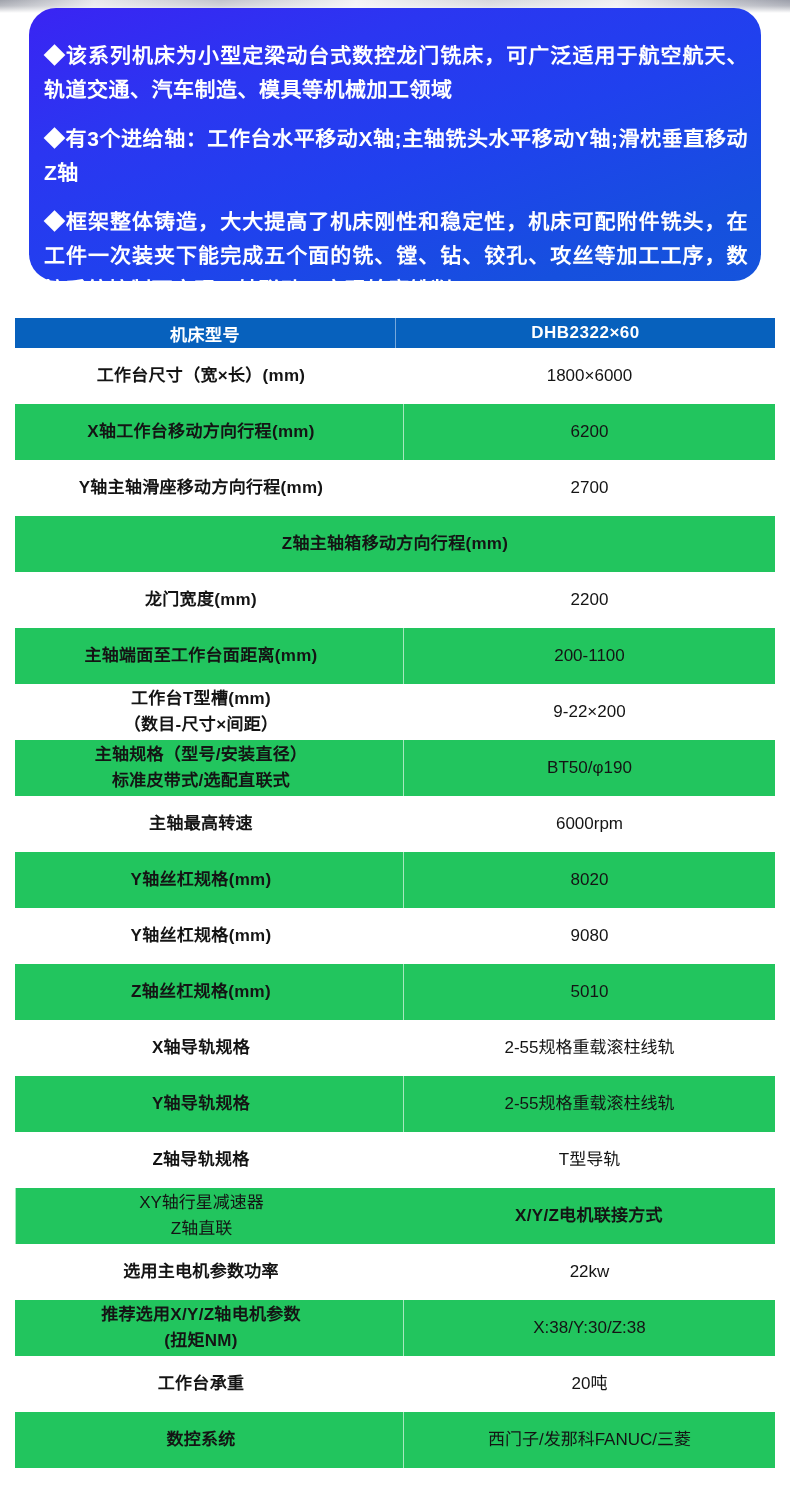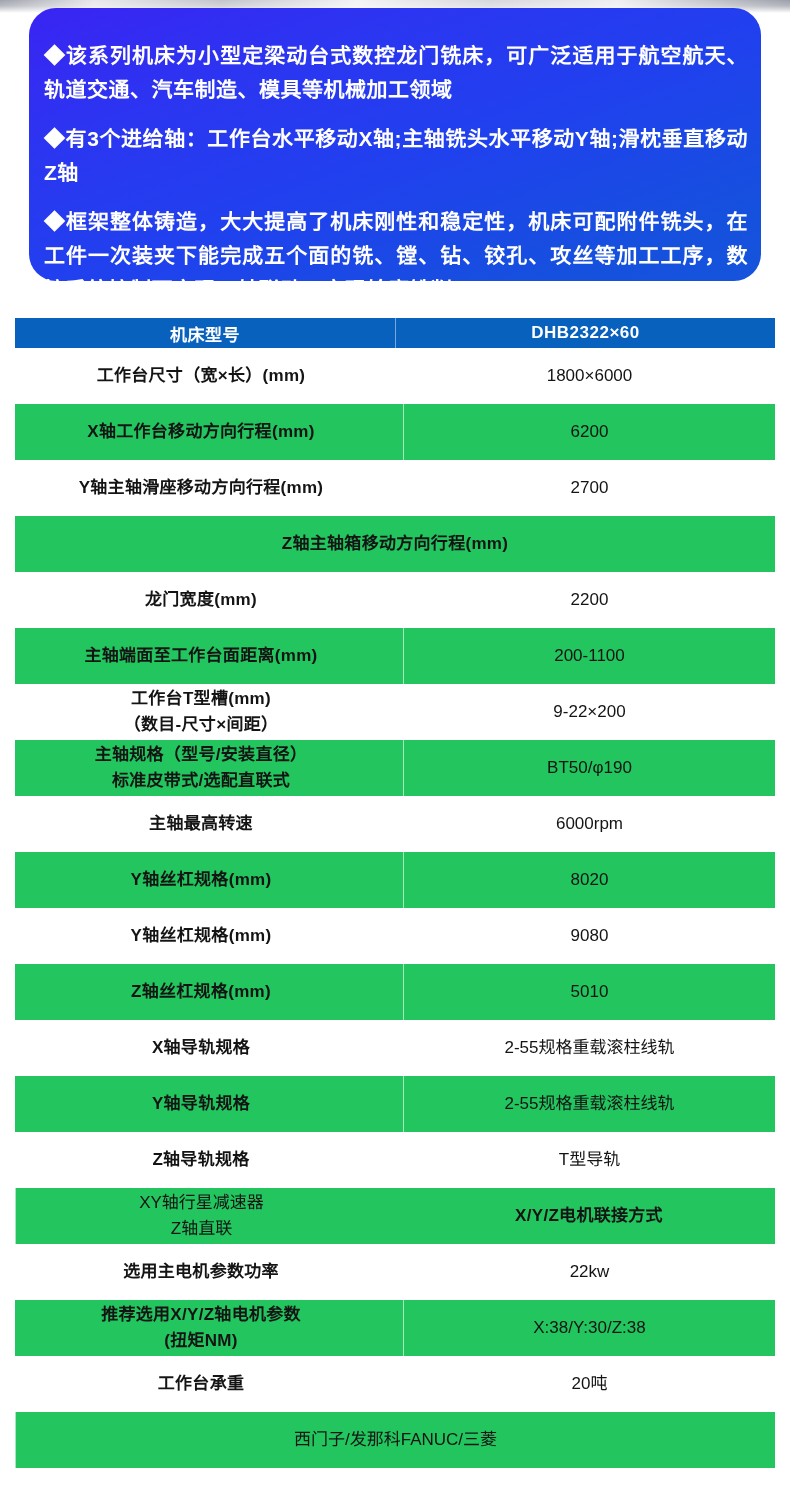--- a/index.html
+++ b/index.html
@@ -266,20 +266,23 @@
   <div class="row">
     <div class="cell label">
             <div>工作台承重</div>
           </div>
     <div class="cell value">
             <div>20吨</div>
           </div>
   </div>
 
   <div class="row shaded">
+    <div class="cell label">
+            <div>数控系统</div>
+          </div>
     <div class="cell value">
             <div>西门子/发那科FANUC/三菱</div>
           </div>
   </div>
 </div>
   </section>
 
 </div>
 
 </body></html>

